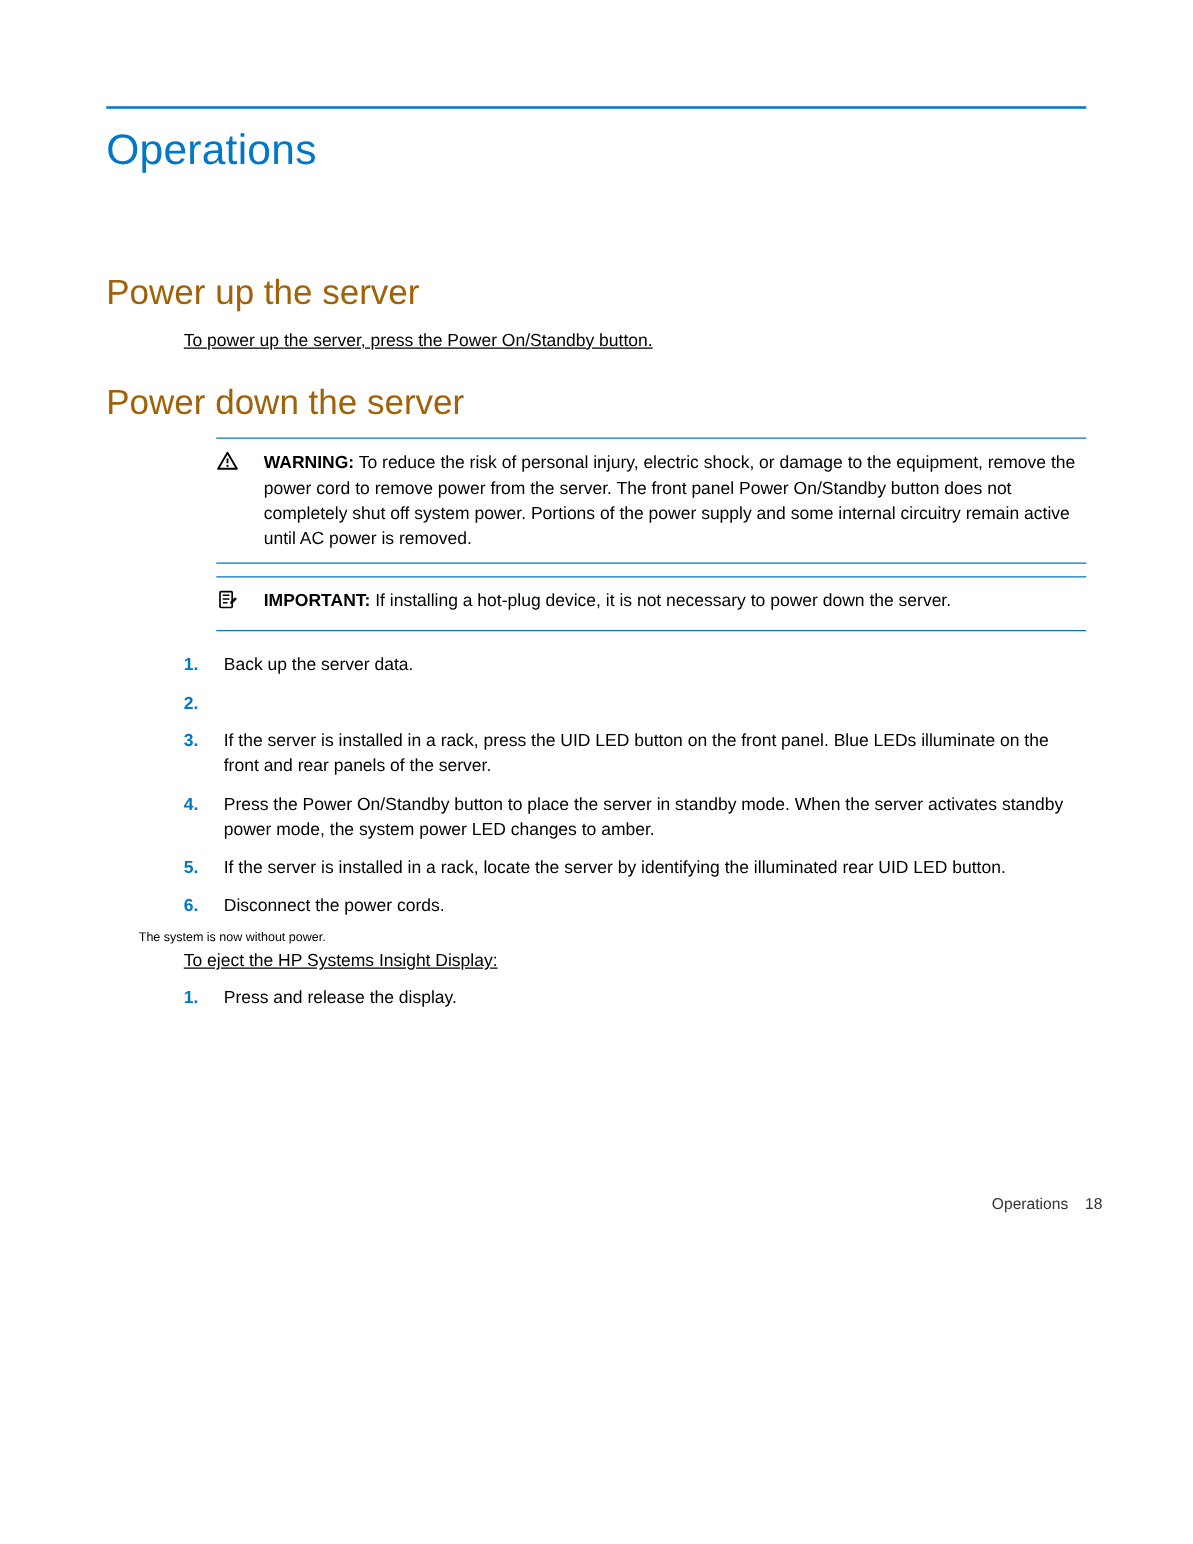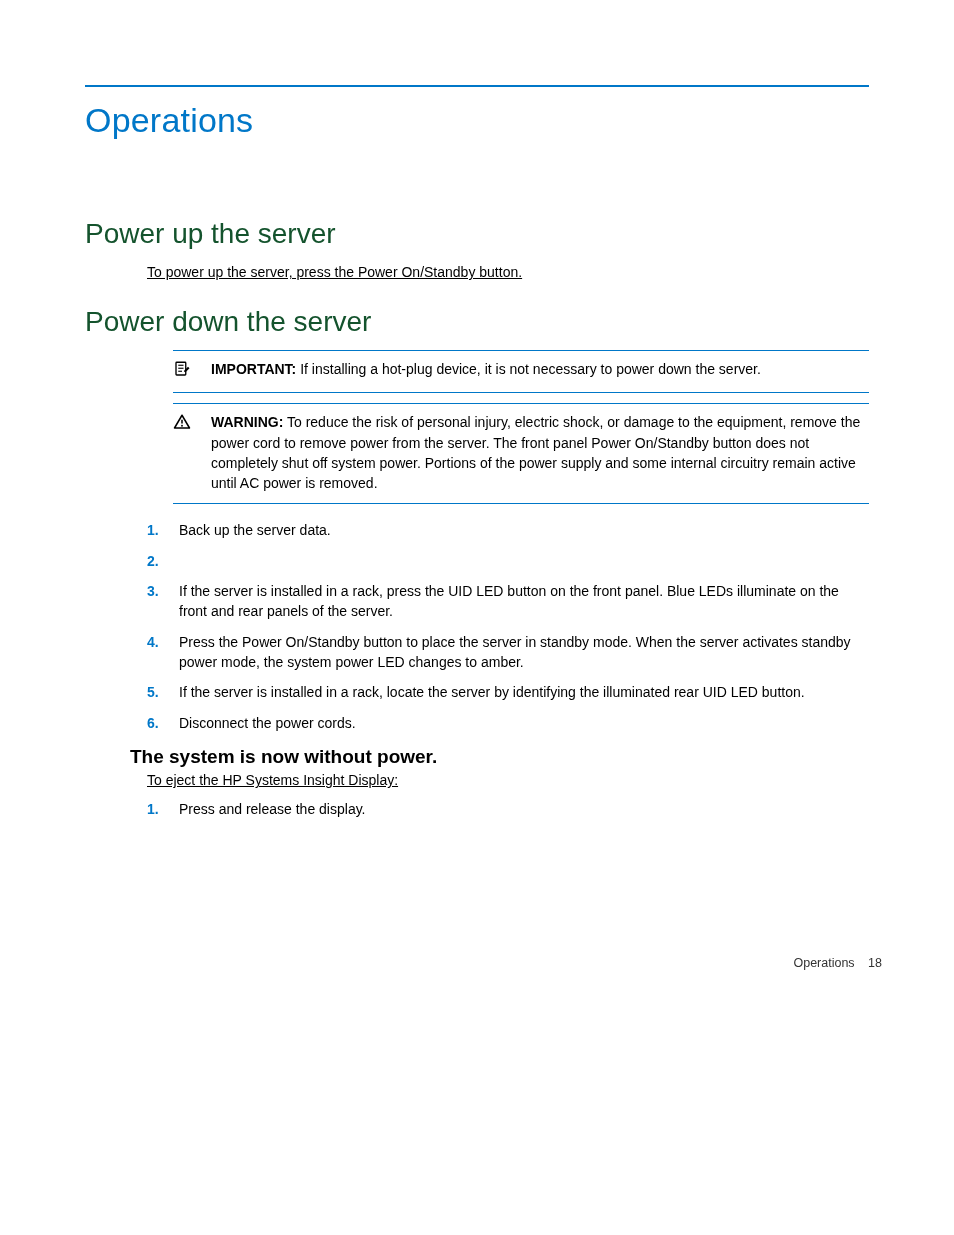--- a/index.html
+++ b/index.html
@@ -17,21 +17,21 @@
   .h1 {
     font-size: 34px;
     font-weight: 400;
     color: #0077c8;
     margin-bottom: 78px;
     letter-spacing: 0.2px;
   }
   .h2 {
     font-size: 28px;
     font-weight: 300;
-    color: #14532d;
+    color: #a16207;
     margin-top: 24px;
     margin-bottom: 12px;
   }
   .body-text {
     font-size: 14px;
     line-height: 1.45;
     margin-left: 62px;
     text-decoration: underline;
   }
   .callout-wrap {
@@ -70,25 +70,24 @@
     font-size: 14px;
     line-height: 1.45;
     margin-bottom: 10px;
   }
   ol.steps > li .num {
     color: #0077c8;
     font-weight: 700;
     flex: 0 0 18px;
   }
   .after-list {
-    font-size: 19px;
+    font-size: 10px;
     line-height: 1.45;
-    margin-left: 45px;
+    margin-left: 26px;
     margin-top: 10px;
-    font-weight: bold;
   }
   .footer {
     position: absolute;
     bottom: 56px;
     right: 72px;
     font-size: 12.5px;
     color: #333;
   }
   .footer .pg { margin-left: 10px; }
 </style>
@@ -102,44 +101,44 @@
 
   <h2 class="h2">Power up the server</h2>
   <p class="body-text">To power up the server, press the Power On/Standby button.</p>
 
   <h2 class="h2">Power down the server</h2>
 
   <div class="callout-wrap">
     <div class="callout">
       <div class="callout-icon">
         <svg viewBox="0 0 24 24" width="18" height="18">
+          <path d="M12 3 L22 20 L2 20 Z" fill="none" stroke="#000" stroke-width="2" stroke-linejoin="round"></path>
+          <line x1="12" y1="9" x2="12" y2="14" stroke="#000" stroke-width="2"></line>
+          <circle cx="12" cy="17" r="1.2" fill="#000"></circle>
+        </svg>
+      </div>
+      <div class="callout-body">
+        <span class="callout-label">WARNING:</span>
+        <span>To reduce the risk of personal injury, electric shock, or damage to the equipment, remove the power cord to remove power from the server. The front panel Power On/Standby button does not completely shut off system power. Portions of the power supply and some internal circuitry remain active until AC power is removed.</span>
+      </div>
+    </div>
+
+    <div class="callout">
+      <div class="callout-icon">
+        <svg viewBox="0 0 24 24" width="18" height="18">
           <rect x="4" y="3" width="13" height="17" rx="1" fill="none" stroke="#000" stroke-width="1.8"></rect>
           <line x1="7" y1="7" x2="14" y2="7" stroke="#000" stroke-width="1.5"></line>
           <line x1="7" y1="11" x2="14" y2="11" stroke="#000" stroke-width="1.5"></line>
           <line x1="7" y1="15" x2="12" y2="15" stroke="#000" stroke-width="1.5"></line>
           <path d="M15 14 L20 9 L22 11 L17 16 L15 16 Z" fill="#000"></path>
         </svg>
       </div>
       <div class="callout-body">
         <span class="callout-label">IMPORTANT:</span>
         <span>If installing a hot-plug device, it is not necessary to power down the server.</span>
-      </div>
-    </div>
-
-    <div class="callout">
-      <div class="callout-icon">
-        <svg viewBox="0 0 24 24" width="18" height="18">
-          <path d="M12 3 L22 20 L2 20 Z" fill="none" stroke="#000" stroke-width="2" stroke-linejoin="round"></path>
-          <line x1="12" y1="9" x2="12" y2="14" stroke="#000" stroke-width="2"></line>
-          <circle cx="12" cy="17" r="1.2" fill="#000"></circle>
-        </svg>
-      </div>
-      <div class="callout-body">
-        <span class="callout-label">WARNING:</span>
-        <span>To reduce the risk of personal injury, electric shock, or damage to the equipment, remove the power cord to remove power from the server. The front panel Power On/Standby button does not completely shut off system power. Portions of the power supply and some internal circuitry remain active until AC power is removed.</span>
       </div>
     </div>
   </div>
 
   <ol class="steps">
     <li>
         <span class="num">1.</span>
         <span>Back up the server data.</span>
       </li>
     <li>

